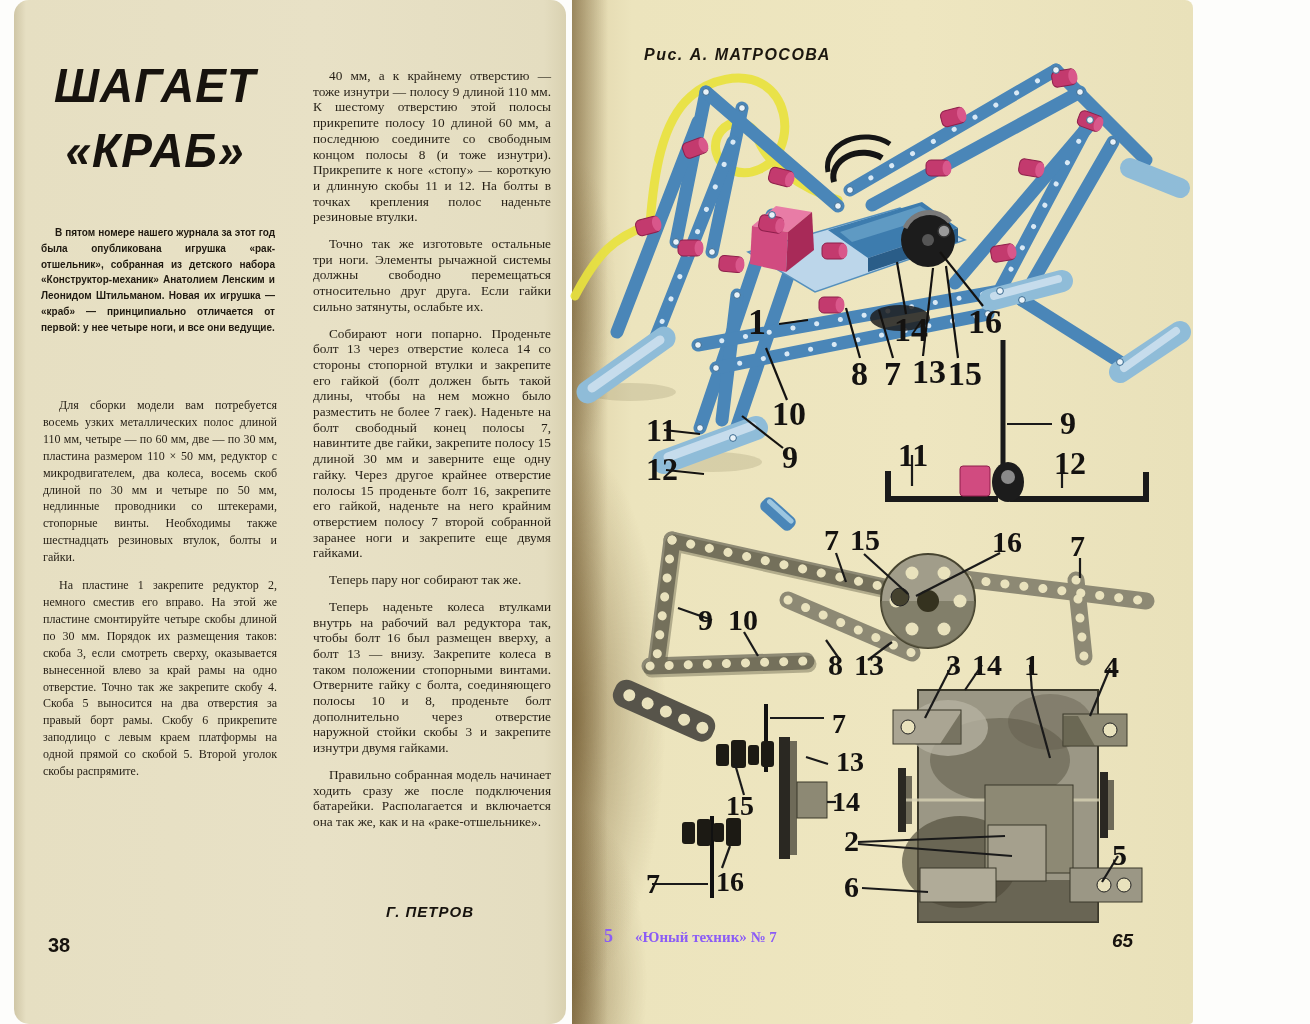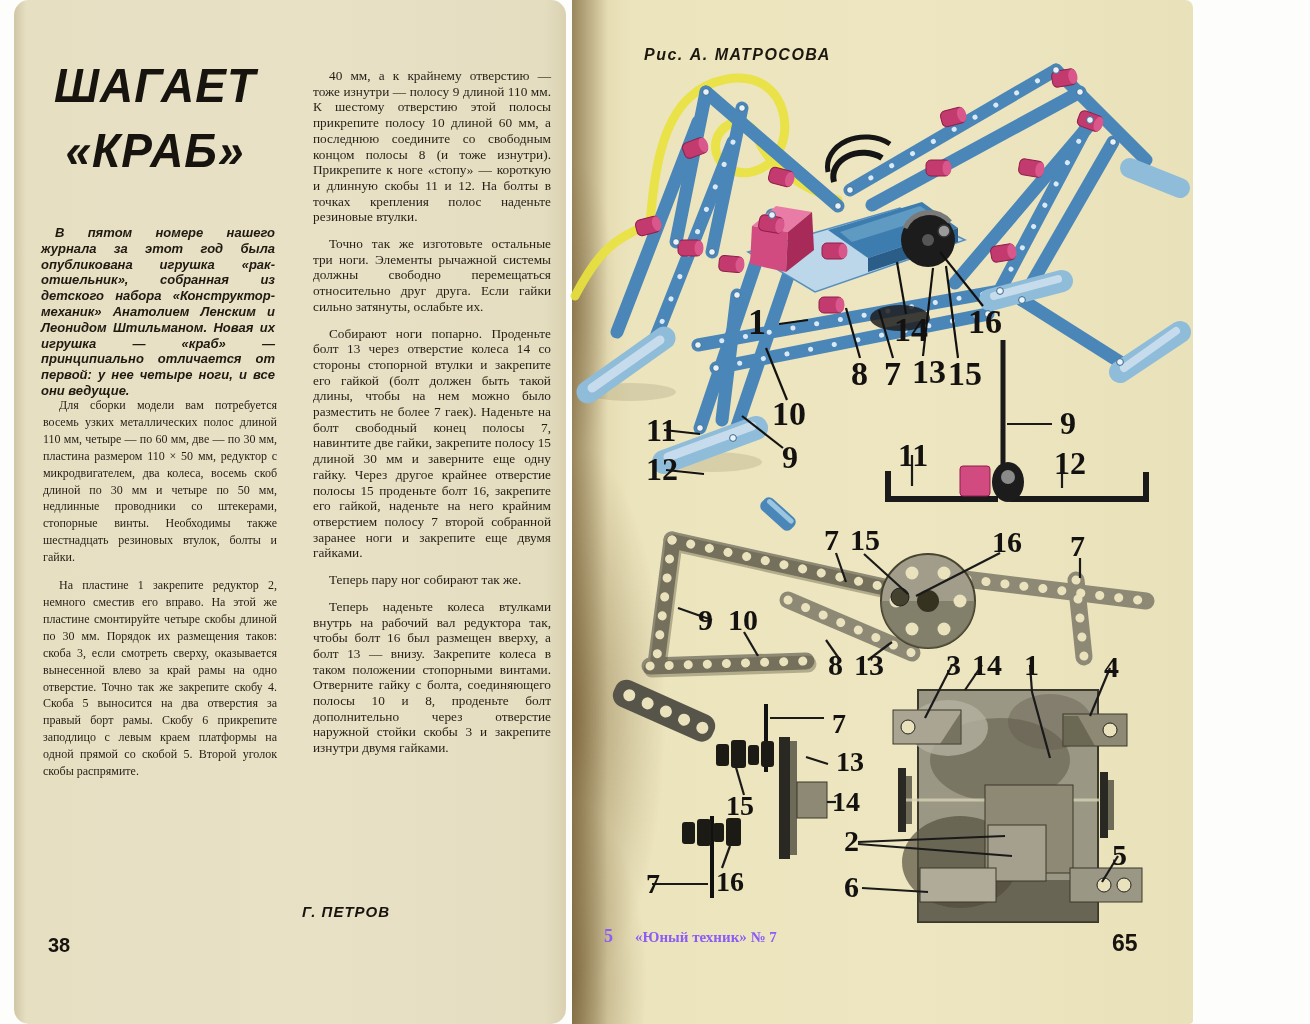--- a/index.html
+++ b/index.html
@@ -13,34 +13,34 @@
   .page-right::before{content:"";position:absolute;inset:0;pointer-events:none;border-radius:inherit;
     background:
       linear-gradient(90deg, rgba(86,60,20,.50), rgba(86,60,20,0) 36px),
       radial-gradient(130px 380px at 0% 70%, rgba(92,66,22,.42), rgba(92,66,22,0) 72%),
       radial-gradient(100px 240px at 0% 96%, rgba(92,66,22,.38), rgba(92,66,22,0) 75%),
       radial-gradient(60px 200px at 0% 30%, rgba(92,66,22,.20), rgba(92,66,22,0) 75%);}
   .title{position:absolute;left:10px;top:56px;width:262px;text-align:center;
     font-family:"Liberation Sans",sans-serif;font-weight:bold;font-style:italic;
     font-size:46px;line-height:62px;color:#17130e;letter-spacing:1px;transform:scaleY(1.04);}
   .lead{position:absolute;left:16px;top:214px;width:256px;
-    font-family:"Liberation Sans",sans-serif;font-weight:bold;font-size:13px;line-height:15.8px;
-    text-align:justify;color:#1f1910;font-style:italic;}
+    font-family:"Liberation Sans",sans-serif;font-weight:bold;font-size:10px;line-height:15.8px;
+    text-align:justify;color:#1f1910;}
   .lead .para{text-indent:14px;}
   .col{position:absolute;text-align:justify;}
   .col1{left:18px;top:386px;width:256px;font-size:12px;line-height:16.9px;}
   .col2{left:288px;top:57px;width:260px;font-size:13.3px;line-height:15.7px;}
   .para{margin:11px;text-indent:16px;}
-  .author{position:absolute;left:288px;top:903px;width:256px;text-align:left;
+  .author{position:absolute;left:288px;top:903px;width:256px;text-align:center;
     font-family:"Liberation Sans",sans-serif;font-weight:bold;font-style:italic;
     font-size:15px;letter-spacing:1px;color:#17130e;}
   .pagenum-left{position:absolute;left:34px;top:934px;
     font-family:"Liberation Sans",sans-serif;font-weight:bold;font-size:20px;color:#17130e;}
   .pagenum-right{position:absolute;left:1112px;top:930px;
-    font-family:"Liberation Sans",sans-serif;font-weight:bold;font-size:23px;color:#17130e;}
+    font-family:"Liberation Sans",sans-serif;font-weight:bold;font-style:italic;font-size:19px;color:#17130e;}
   .caption{position:absolute;left:616px;top:46px;
     font-family:"Liberation Sans",sans-serif;font-weight:bold;font-style:italic;
     font-size:16px;letter-spacing:1.5px;color:#1c170f;margin-left:28px;}
   .imprint{position:absolute;left:604px;top:926px;font-size:15px;font-weight:bold;color:#8b5cf6;}
   .imprint .sig{font-size:18px;margin-right:22px;font-style:normal;}
   svg#figure{position:absolute;left:0;top:0;pointer-events:none;}
   .fig-num{font-family:"Liberation Serif",serif;font-weight:bold;fill:#141210;}
 </style>
 </head>
 <body>
@@ -58,20 +58,21 @@
     <div class="col col1">
         <p class="para">Для сборки модели вам потребуется восемь узких металлических полос длиной 110 мм, четыре — по 60 мм, две — по 30 мм, пластина размером 110 × 50 мм, редуктор с микродвигателем, два колеса, восемь скоб длиной по 30 мм и четыре по 50 мм, недлинные проводники со штекерами, стопорные винты. Необходимы также шестнадцать резиновых втулок, болты и гайки.</p>
         <p class="para">На пластине 1 закрепите редуктор 2, немного сместив его вправо. На этой же пластине смонтируйте четыре скобы длиной по 30 мм. Порядок их размещения таков: скоба 3, если смотреть сверху, оказывается вынесенной влево за край рамы на одно отверстие. Точно так же закрепите скобу 4. Скоба 5 выносится на два отверстия за правый борт рамы. Скобу 6 прикрепите заподлицо с левым краем платформы на одной прямой со скобой 5. Второй уголок скобы распрямите.</p>
       </div>
     <div class="col col2">
         <p class="para">40 мм, а к крайнему отверстию — тоже изнутри — полосу 9 длиной 110 мм. К шестому отверстию этой полосы прикрепите полосу 10 длиной 60 мм, а последнюю соедините со свободным концом полосы 8 (и тоже изнутри). Прикрепите к ноге «стопу» — короткую и длинную скобы 11 и 12. На болты в точках крепления полос наденьте резиновые втулки.</p>
         <p class="para">Точно так же изготовьте остальные три ноги. Элементы рычажной системы должны свободно перемещаться относительно друг друга. Если гайки сильно затянуты, ослабьте их.</p>
         <p class="para">Собирают ноги попарно. Проденьте болт 13 через отверстие колеса 14 со стороны стопорной втулки и закрепите его гайкой (болт должен быть такой длины, чтобы на нем можно было разместить не более 7 гаек). Наденьте на болт свободный конец полосы 7, навинтите две гайки, закрепите полосу 15 длиной 30 мм и заверните еще одну гайку. Через другое крайнее отверстие полосы 15 проденьте болт 16, закрепите его гайкой, наденьте на него крайним отверстием полосу 7 второй собранной заранее ноги и закрепите еще двумя гайками.</p>
         <p class="para">Теперь пару ног собирают так же.</p>
         <p class="para">Теперь наденьте колеса втулками внутрь на рабочий вал редуктора так, чтобы болт 16 был размещен вверху, а болт 13 — внизу. Закрепите колеса в таком положении стопорными винтами. Отверните гайку с болта, соединяющего полосы 10 и 8, проденьте болт дополнительно через отверстие наружной стойки скобы 3 и закрепите изнутри двумя гайками.</p>
+        <p class="para">Правильно собранная модель начинает ходить сразу же после подключения батарейки. Располагается и включается она так же, как и на «раке-отшельнике».</p>
       </div>
     <div class="author">Г. ПЕТРОВ</div>
     <div class="pagenum-left">38</div>
   </div>
 
   <div class="page page-right"></div>
 
   <svg id="figure" width="1310" height="1024" viewBox="0 0 1310 1024">
 
     <g>

